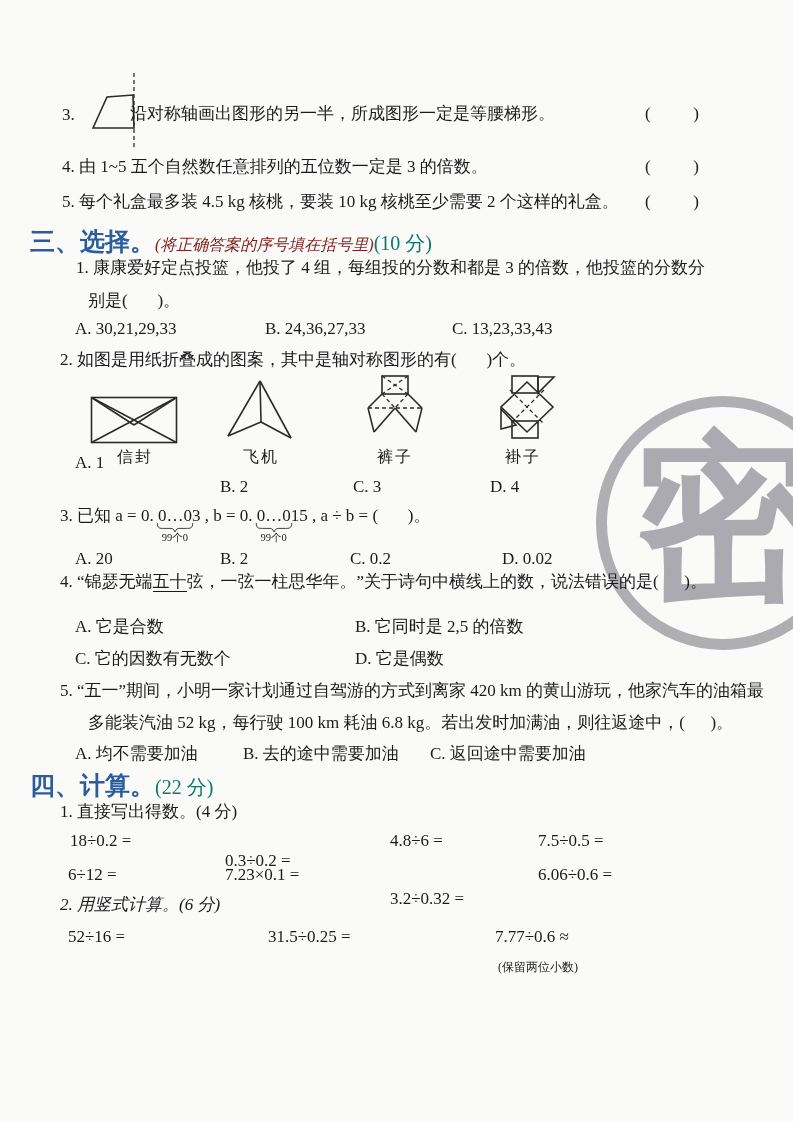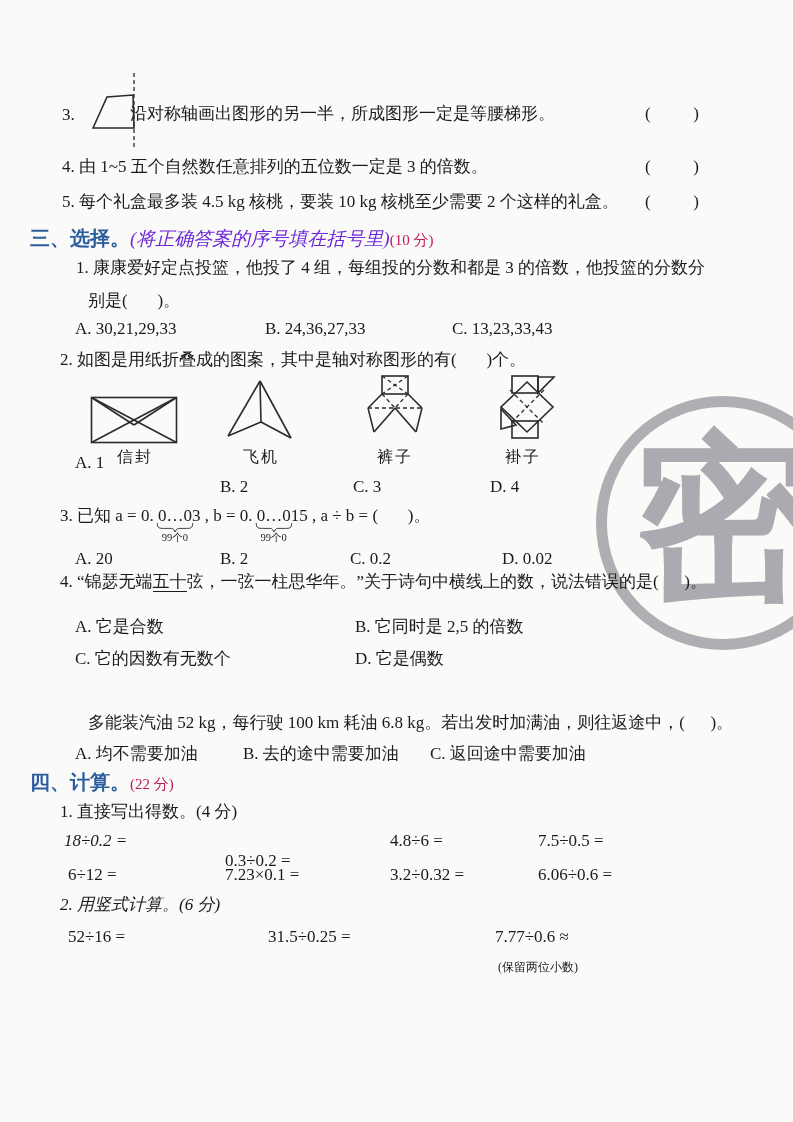--- a/index.html
+++ b/index.html
@@ -1,22 +1,22 @@
 <!DOCTYPE html>
 <html><head>
 <meta charset="utf-8">
 <style>
   html,body{margin:0;padding:0;background:#e9e9e7;}
   .page{position:relative;width:793px;height:1122px;margin:0 auto;background:#fafaf8;overflow:hidden;
         font-family:"Liberation Serif","DejaVu Serif",serif;}
   .t{position:absolute;white-space:pre;color:#1b1b1d;font-size:17px;line-height:1.25;}
   .num{font-size:17px;}
-  .sec-title{font-weight:bold;font-size:20px;color:#2b5c9e;margin-top:35px;}
-  .script{font-style:italic;color:#6d28d9;font-size:19px;}
-  .pts{color:#be185d;font-size:15px;margin-top:12px;}
+  .sec-title{font-weight:bold;font-size:25px;color:#2b5c9e;margin-top:35px;}
+  .script{font-style:italic;color:#7f1d1d;font-size:16px;}
+  .pts{color:#0f766e;font-size:20px;margin-top:12px;}
   .figlabel{font-size:16px;letter-spacing:2px;}
   .ul{border-bottom:1.5px solid #1b1b1d;}
   .fig svg{display:block;}
   .fig line,.fig path,.fig polygon,.fig polyline,.fig rect{stroke:#2b2b2b;fill:none;stroke-width:1.6;}
   .dash{stroke-dasharray:4 3;stroke-width:1.3 !important;}
   .ub{position:relative;display:inline-block;}
   .ub .bsvg{position:absolute;top:18px;left:-2px;width:calc(100% + 4px);height:9px;}
   .ub .bsvg path{stroke:#1b1b1d;fill:none;stroke-width:1.1;}
   .ub .lb{position:absolute;top:26px;left:50%;transform:translateX(-50%);font-size:10.5px;white-space:nowrap;}
   .seal{position:absolute;left:596px;top:396px;width:232px;height:232px;border:11px solid #a9a9ae;
@@ -127,37 +127,38 @@
   <span class="t" style="left:350px;top:548px;">C. 0.2</span>
   <span class="t" style="left:502px;top:548px;">D. 0.02</span>
 
   <span class="t" style="left:60px;top:571px;text-align:right;"><span>4. “锦瑟无端</span><span class="ul">五十</span><span>弦，一弦一柱思华年。”关于诗句中横线上的数，说法错误的是(      )。</span></span>
 
   <span class="t" style="left:75px;top:616px;">A. 它是合数</span>
   <span class="t" style="left:355px;top:616px;">B. 它同时是 2,5 的倍数</span>
   <span class="t" style="left:75px;top:648px;">C. 它的因数有无数个</span>
   <span class="t" style="left:355px;top:648px;">D. 它是偶数</span>
 
+  <span class="t" style="left:60px;top:680px;">5. “五一”期间，小明一家计划通过自驾游的方式到离家 420 km 的黄山游玩，他家汽车的油箱最</span>
   <span class="t" style="left:88px;top:712px;">多能装汽油 52 kg，每行驶 100 km 耗油 6.8 kg。若出发时加满油，则往返途中，(      )。</span>
   <span class="t" style="left:75px;top:743px;">A. 均不需要加油</span>
   <span class="t" style="left:243px;top:743px;">B. 去的途中需要加油</span>
   <span class="t" style="left:430px;top:743px;">C. 返回途中需要加油</span>
 
   <span class="t" style="left:30px;top:770px;"><span class="sec-title">四、计算。</span><span class="pts">(22 分)</span></span>
 
   <span class="t" style="left:60px;top:801px;">1. 直接写出得数。(4 分)</span>
 
-  <span class="t" style="left:64px;top:830px;font-style:italic;">18÷0.2 =</span>
+  <span class="t" style="left:70px;top:830px;">18÷0.2 =</span>
   <span class="t" style="left:225px;top:830px;margin-top:20px;">0.3÷0.2 =</span>
   <span class="t" style="left:390px;top:830px;">4.8÷6 =</span>
   <span class="t" style="left:538px;top:830px;">7.5÷0.5 =</span>
 
   <span class="t" style="left:68px;top:864px;">6÷12 =</span>
   <span class="t" style="left:225px;top:864px;">7.23×0.1 =</span>
-  <span class="t" style="left:390px;top:864px;">3.2÷0.32 =</span>
+  <span class="t" style="left:390px;top:888px;">3.2÷0.32 =</span>
   <span class="t" style="left:538px;top:864px;">6.06÷0.6 =</span>
 
   <span class="t" style="left:60px;top:894px;font-style:italic;">2. 用竖式计算。(6 分)</span>
 
   <span class="t" style="left:68px;top:926px;">52÷16 =</span>
   <span class="t" style="left:268px;top:926px;">31.5÷0.25 =</span>
   <span class="t" style="left:495px;top:926px;">7.77÷0.6 ≈</span>
   <span class="t" style="left:498px;top:960px;font-size:12px;">(保留两位小数)</span>
 
 </div>

